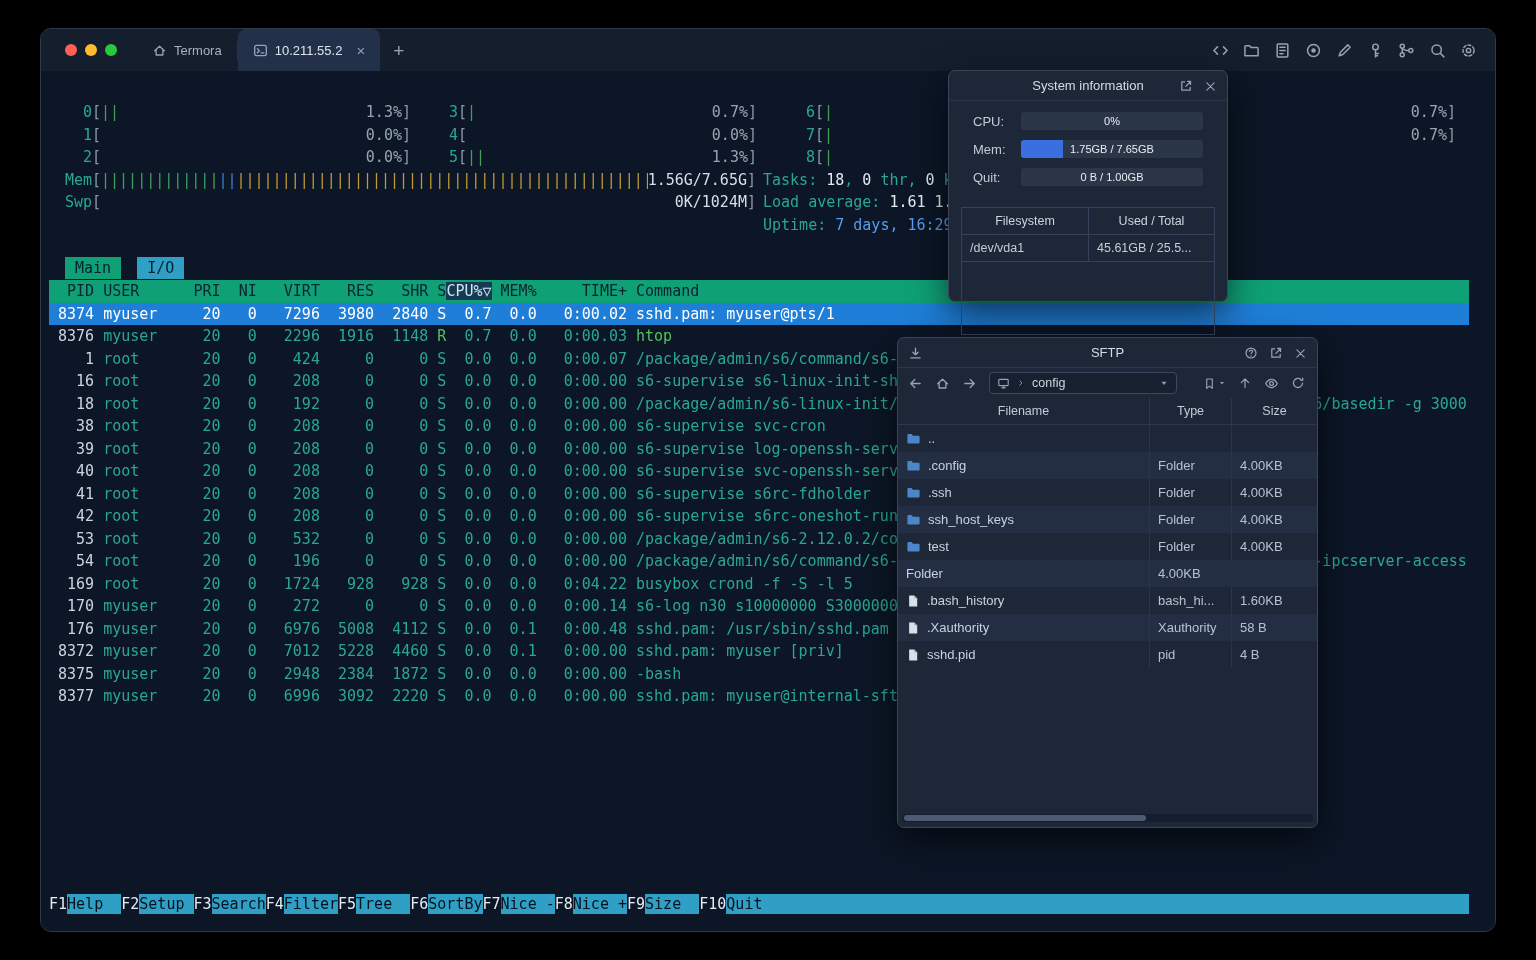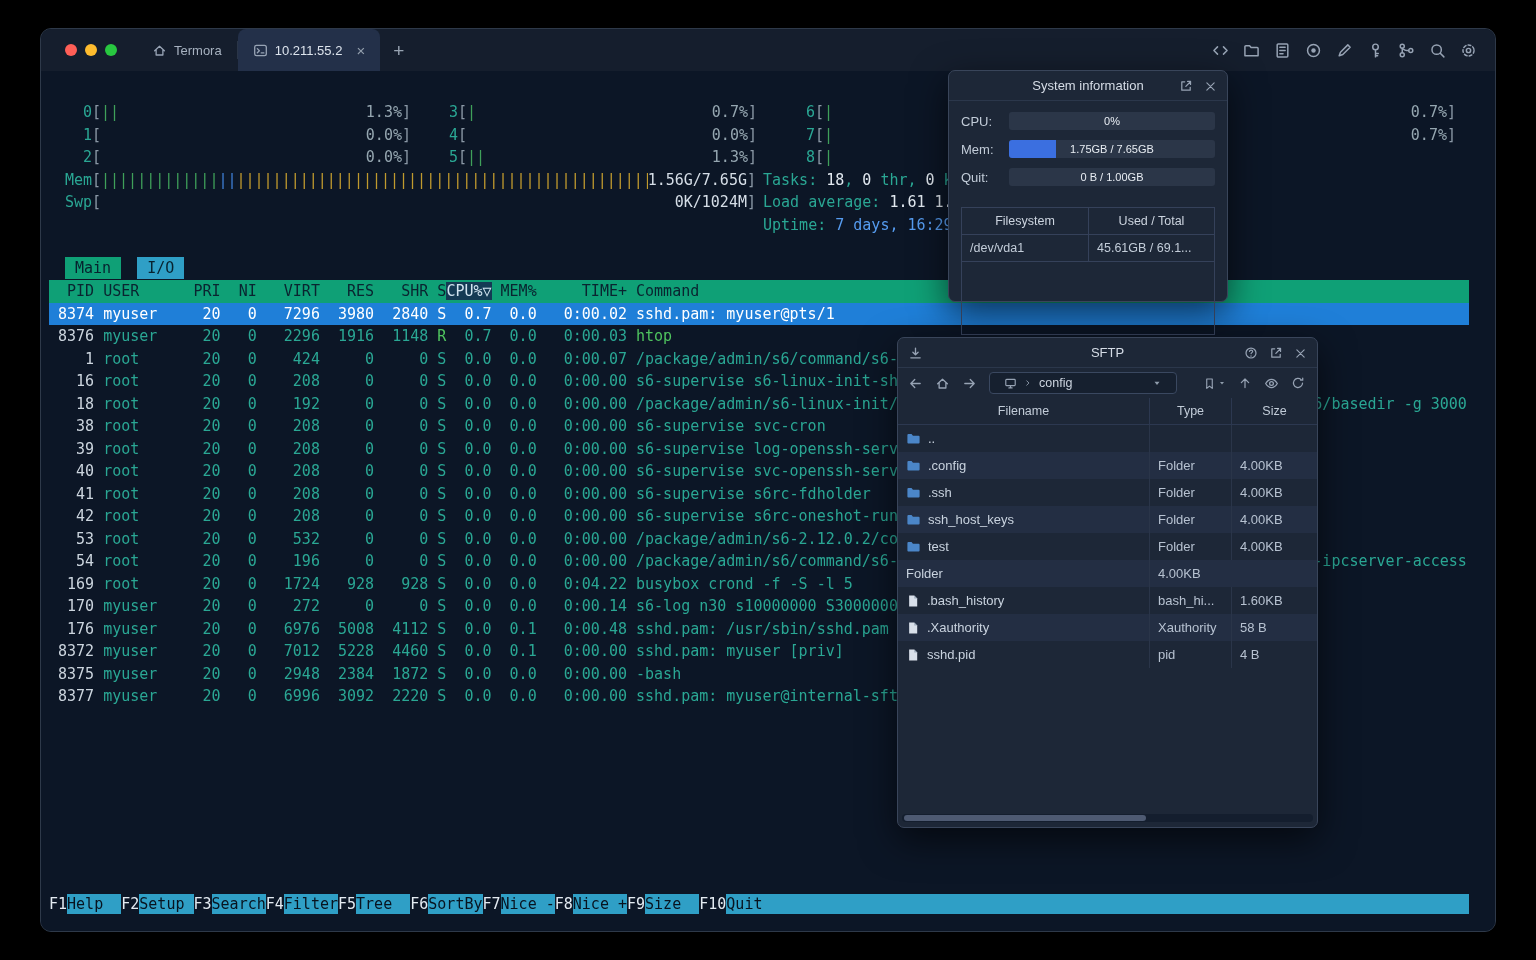--- a/index.html
+++ b/index.html
@@ -63,36 +63,36 @@
   .fill{flex:1}
   
   .panel{position:absolute;background:var(--panel_bg);border:1px solid var(--panel_border);border-radius:7px;
     box-shadow:0 12px 36px rgba(0,0,0,.6);color:#c9d2de;z-index:20}
   .sysinfo{left:948px;top:70px;width:280px;height:232px}
   .sftp{left:897px;top:337px;width:421px;height:491px}
   .p-title{height:30px;position:relative;display:flex;align-items:center;justify-content:center;border-bottom:1px solid #2b374b}
   .p-title-text{font-size:13px;color:#d5dce6}
   .p-ticons{position:absolute;right:10px;top:0;height:30px;display:flex;align-items:center;gap:11px}
   .p-licon{position:absolute;left:10px;top:0;height:30px;display:flex;align-items:center}
-  .si-rows{padding:6px 12px 0}
+  .si-rows{padding:6px 24px 0}
   .si-row{display:grid;grid-template-columns:48px 1fr;align-items:center;height:28px}
   .si-lab{font-size:13px;color:#c2ccd8}
   .si-bar{position:relative;height:18px;background:var(--bar_bg);border-radius:3px;overflow:hidden}
   .si-fill{position:absolute;left:0;top:0;bottom:0;background:var(--mem_fill);width:0}
   .si-bart{position:absolute;inset:0;display:flex;align-items:center;justify-content:center;font-size:11px;color:#e8edf3}
   .fs-table{margin:16px 12px;border:1px solid #35415a;height:128px;font-size:12.5px}
   .fs-head{display:grid;grid-template-columns:1fr 1fr;height:27px;border-bottom:1px solid #35415a}
   .fs-hc{display:flex;align-items:center;justify-content:center;color:#ccd4df}
   .fs-c2{border-left:1px solid #35415a}
   .fs-row{display:grid;grid-template-columns:1fr 1fr;height:27px;border-bottom:1px solid #35415a}
   .fs-c{display:flex;align-items:center;padding-left:8px;color:#c3cdd9}
   
   .s-nav{height:30px;display:flex;align-items:center;padding:0 8px 0 10px;gap:12px}
   .crumb{display:flex;align-items:center;gap:6px;width:188px;height:22px;border:1px solid #3a4860;border-radius:4px;
-    background:#16202f;padding:0 14px}
+    background:#16202f;padding:0 7px}
   .crumb-label{font-size:12.5px;color:#ccd4df}
   .crumb-caret{margin-left:auto}
   .nav-right{margin-left:auto;display:flex;align-items:center;gap:12px;padding-right:4px}
   .bm{display:flex;align-items:center;gap:2px}
   .s-head{display:grid;grid-template-columns:251px 82px 1fr;height:27px;border-bottom:1px solid #2c3850}
   .s-hc{display:flex;align-items:center;justify-content:center;font-size:12.5px;color:#c2ccd8}
   .s-hc + .s-hc{border-left:1px solid #2c3850}
   .s-row{display:grid;grid-template-columns:251px 82px 1fr;height:27px}
   #sftp-body .s-row:nth-child(even){background:#232e43}
   .s-cell{display:flex;align-items:center;padding-left:8px;font-size:13px;color:#c9d3df;overflow:hidden;white-space:nowrap}
@@ -308,21 +308,21 @@
       </div>
     </div>
     <div class="fs-table">
       <div class="fs-head">
         <div class="fs-hc">Filesystem</div>
         <div class="fs-hc fs-c2">Used / Total</div>
       </div>
       <div id="fs-body">
           <div class="fs-row">
             <div class="fs-c">/dev/vda1</div>
-            <div class="fs-c fs-c2">45.61GB / 69.1...</div>
+            <div class="fs-c fs-c2">45.61GB / 25.5...</div>
           </div>
         </div>
     </div>
   </div>
 
   <div class="panel sftp">
     <div class="p-title">
       <span class="p-licon">
         <span class="pic">
             <svg class="oln" width="15" height="15" viewBox="0 0 16 16">

